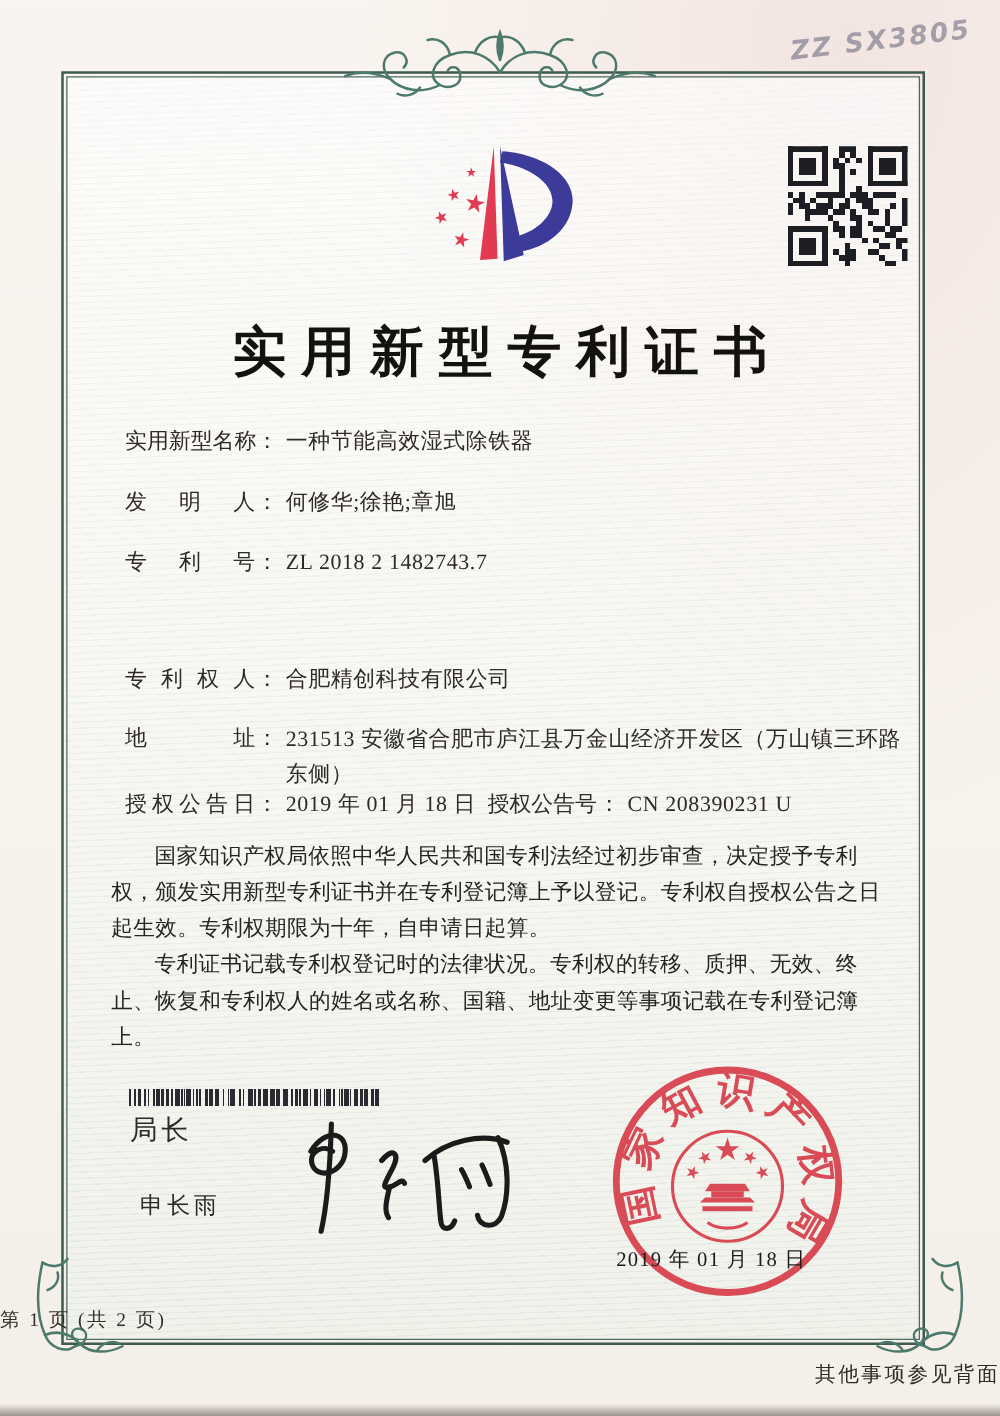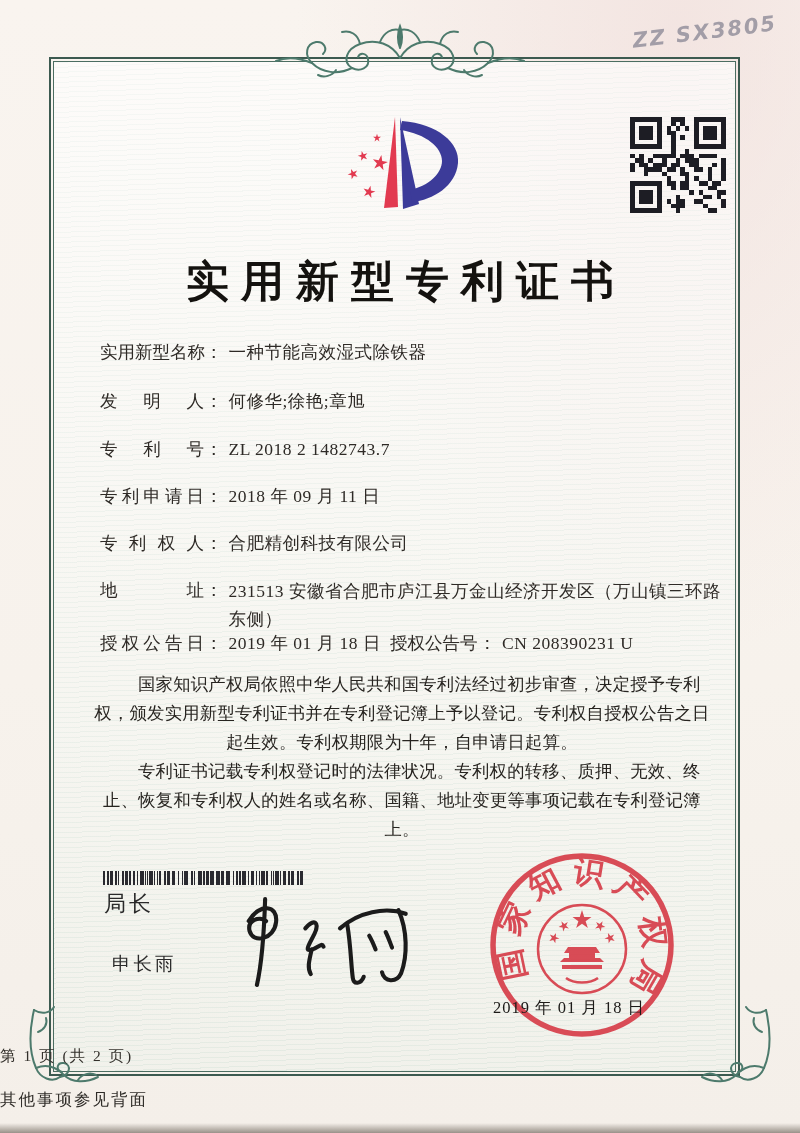--- a/index.html
+++ b/index.html
@@ -38,32 +38,32 @@
   .row{position:absolute;left:100px;right:60px;font-size:17.5px;white-space:nowrap;}
   .lab{display:inline-block;width:104px;text-align:justify;text-align-last:justify;}
   .colon{margin:0 6px 0 1px;}
   .val{letter-spacing:.5px;}
   .val-block{
     display:inline-block;vertical-align:top;white-space:normal;
     max-width:500px;line-height:27.5px;letter-spacing:.5px;
   }
   .grant2{position:absolute;left:290px;top:0;}
   .paras{position:absolute;left:89px;right:85px;top:670px;font-size:17.3px;line-height:29px;color:#272420;}
-  .paras p{margin:0;text-indent:2em;letter-spacing:.3px;text-align:center;}
+  .paras p{margin:0;text-indent:2em;letter-spacing:.3px;}
   .barcode{position:absolute;left:103px;top:871px;}
   .signer-title{position:absolute;left:104px;top:889px;font-size:22px;letter-spacing:3px;font-family:"Liberation Sans","DejaVu Sans",sans-serif;color:#2a2a2a;}
   .signer-name{position:absolute;left:112px;top:951px;font-size:18.5px;letter-spacing:3px;font-family:"Liberation Sans","DejaVu Sans",sans-serif;color:#2a2a2a;}
   .signature{position:absolute;left:214px;top:889px;}
   .seal{position:absolute;left:482px;top:845px;}
   .seal-date{
     position:absolute;left:478px;top:997px;width:182px;text-align:center;
     font-size:16.5px;letter-spacing:1px;color:#1c1a18;z-index:5;
   }
   .pageinfo{position:absolute;left:0;right:0;top:1046px;text-align:left;font-size:15.5px;letter-spacing:2px;color:#33302b;}
-  .backnote{position:absolute;left:0;right:0;top:1089px;text-align:left;font-size:16.5px;letter-spacing:2px;color:#2e2b27;}
+  .backnote{position:absolute;left:0;right:0;top:1089px;text-align:right;font-size:16.5px;letter-spacing:2px;color:#2e2b27;}
   .ornament{position:absolute;pointer-events:none;}
   .bottom-shadow{
     position:absolute;left:0;bottom:0;width:100%;height:10px;
     background:linear-gradient(180deg, rgba(100,88,76,0), rgba(92,82,72,.6));
   }
 </style>
 </head>
 <body>
 
 <svg width="0" height="0" style="position:absolute" aria-hidden="true">
@@ -263,23 +263,20 @@
 
   <div class="row" style="top:340px">
     <span class="lab">实用新型名称</span><span class="colon">：</span><span class="val">一种节能高效湿式除铁器</span>
   </div>
   <div class="row" style="top:389px">
     <span class="lab">发明人</span><span class="colon">：</span><span class="val">何修华;徐艳;章旭</span>
   </div>
   <div class="row" style="top:437px">
     <span class="lab">专利号</span><span class="colon">：</span><span class="val">ZL 2018 2 1482743.7</span>
   </div>
-  <div class="row" style="top:484px">
-    <span class="lab">专利申请日</span><span class="colon">：</span><span class="val">2018 年 09 月 11 日</span>
-  </div>
   <div class="row" style="top:531px">
     <span class="lab">专利权人</span><span class="colon">：</span><span class="val">合肥精创科技有限公司</span>
   </div>
   <div class="row" style="top:578px">
     <span class="lab">地址</span><span class="colon">：</span><span class="val-block">231513 安徽省合肥市庐江县万金山经济开发区（万山镇三环路东侧）</span>
   </div>
   <div class="row" style="top:631px">
     <span class="lab">授权公告日</span><span class="colon">：</span><span class="val">2019 年 01 月 18 日</span>
     <span class="grant2">
       <span>授权公告号</span><span class="colon">：</span><span class="val">CN 208390231 U</span>

